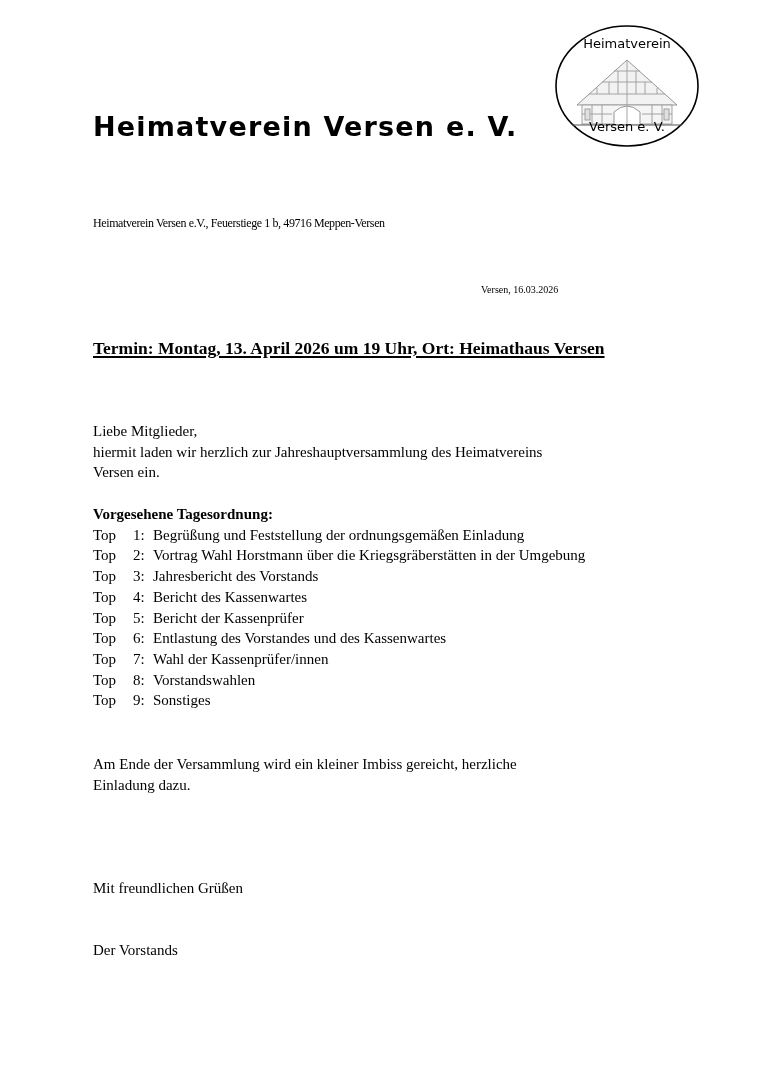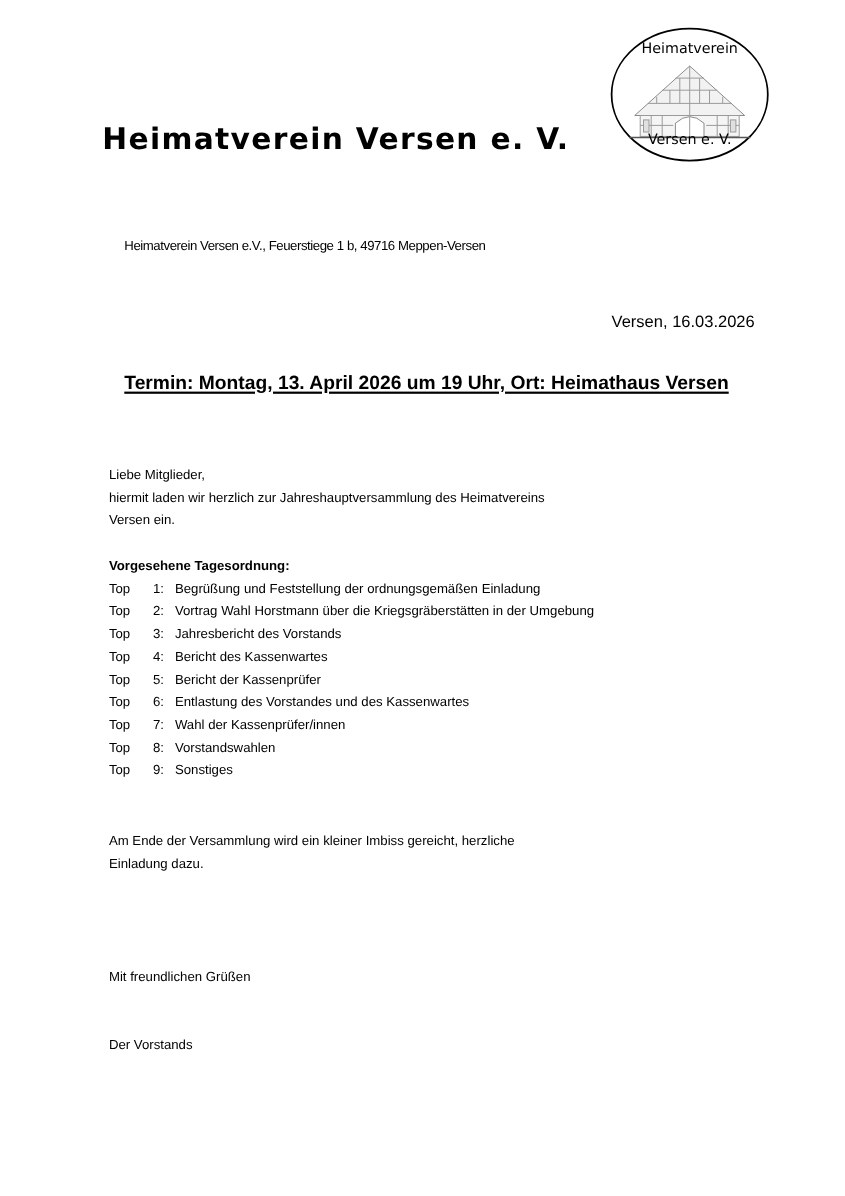--- a/index.html
+++ b/index.html
@@ -1,31 +1,31 @@
 <!DOCTYPE html>
 <html><head>
 <meta charset="utf-8">
 <style>
   html, body { margin: 0; padding: 0; background: #ffffff; }
   body { width: 768px; height: 1087px; position: relative; overflow: hidden; color: #000; }
-  .serif { font-family: Liberation Sans, sans-serif; margin-left: 20px; }
+  .serif { font-family: Liberation Serif, serif; }
   .org-title {
     position: absolute; left: 93px; top: 111px;
     font-family: "DejaVu Sans", sans-serif; font-weight: bold;
     font-size: 27px; letter-spacing: 1.2px; white-space: nowrap; text-align: right;
   }
   .logo { position: absolute; left: 554px; top: 24px; width: 146px; height: 124px; }
   .sender-line {
     position: absolute; left: 93px; top: 216px;
     font-size: 12px; letter-spacing: -0.4px; white-space: nowrap;
   }
-  .date-line { position: absolute; left: 536px; top: 284px; font-size: 15px; white-space: nowrap; }
+  .date-line { position: absolute; left: 481px; top: 284px; font-size: 10px; white-space: nowrap; }
   .subject { position: absolute; left: 93px; top: 338px; font-size: 17.5px; font-weight: bold; line-height: 21px; }
   .subject div { text-decoration: underline; text-decoration-thickness: 1.5px; text-underline-offset: 2px; white-space: pre; }
-  .body-block { position: absolute; left: 79px; font-size: 12px; line-height: 20.7px; }
+  .body-block { position: absolute; left: 93px; font-size: 15px; line-height: 20.7px; }
   .greeting { top: 421px; }
   .agenda { top: 504px; }
   .agenda-heading { font-weight: bold; }
   .agenda-item { white-space: nowrap; }
   .agenda-top { display: inline-block; width: 40px; }
   .agenda-num { display: inline-block; width: 20px; text-align: left; }
   .closing-note { top: 754px; }
   .regards { top: 878px; }
   .signature { top: 940px; }
 </style>

